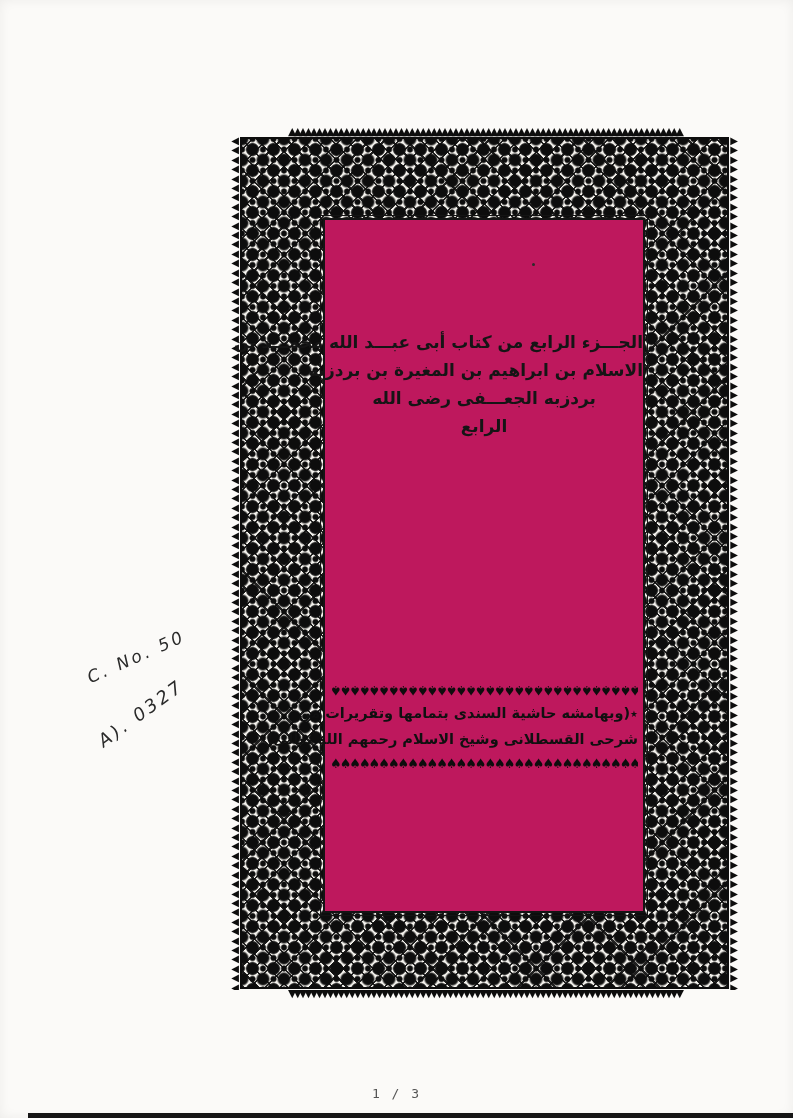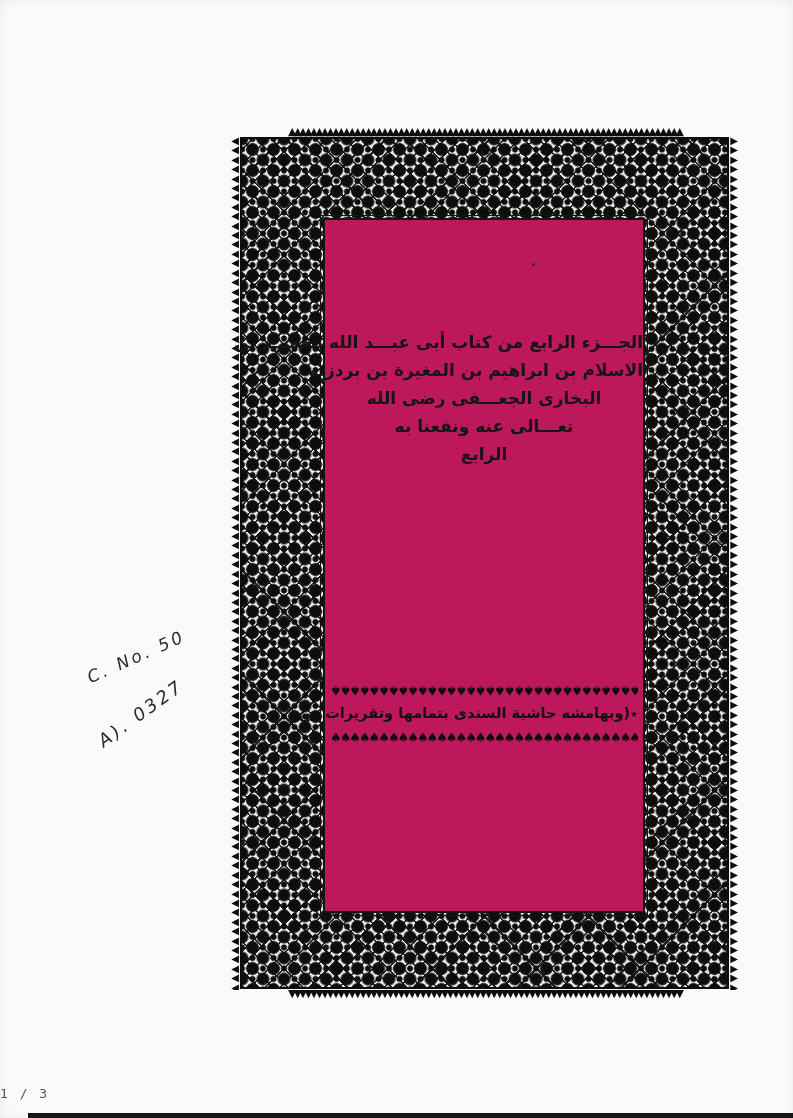--- a/index.html
+++ b/index.html
@@ -56,21 +56,21 @@
   .note-line{direction:rtl; text-align:right; font-size:14.5px; font-weight:700;
              line-height:26px; white-space:nowrap;}
   .fleuron-bottom{margin-top:2px;}
   
   .hand{position:absolute; color:#2a2a2a; font-style:italic;
         font-size:17px; letter-spacing:3px; white-space:nowrap;
         transform-origin:left center;}
   .hand-1{left:88px; top:668px; transform:rotate(-24deg);}
   .hand-2{left:100px; top:732px; transform:rotate(-36deg); font-size:18px;}
   
-  .page-indicator{position:absolute; left:0; right:0; top:1086px; text-align:left;
+  .page-indicator{position:absolute; left:0; right:0; top:1086px; text-align:center;
                   font-family:"DejaVu Sans Mono", monospace; font-size:13px;
                   letter-spacing:2px; color:#555555;}
   .bottom-bar{position:absolute; left:28px; right:0; bottom:0; height:5px;
               background:#161616;}
 </style>
 </head>
 <body>
 
 <div class="page">
 
@@ -269,28 +269,28 @@
 ▶</div>
 
     <div class="band"></div>
 
     <div class="panel">
       <div class="speck"></div>
 
       <div class="title-block">
         <div class="title-line" dir="rtl">الجـــزء الرابع من كتاب أبى عبـــد الله محمـــد بن</div>
         <div class="title-line" dir="rtl">الاسلام بن ابراهيم بن المغيرة بن بردزبه</div>
-        <div class="title-line" dir="rtl">البخارى الجعـــفى رضى الله</div>
-        <div class="title-line" dir="rtl">تعـــالى عنه ونفعنا به</div>
+        <div class="title-line" dir="rtl">بردزبه الجعـــفى رضى الله</div>
         <div class="title-line" dir="rtl">الرابع</div>
       </div>
 
       <div class="note-band">
         <div class="fleuron-row fleuron-top">♠♠♠♠♠♠♠♠♠♠♠♠♠♠♠♠♠♠♠♠♠♠♠♠♠♠♠♠♠♠♠♠♠♠♠♠♠♠♠♠♠♠♠♠♠♠</div>
         <div class="note-line" dir="rtl">٭(وبهامشه حاشية السندى بتمامها وتقريرات من</div>
+        <div class="note-line" dir="rtl">شرحى القسطلانى وشيخ الاسلام رحمهم الله تعالى)٭</div>
         <div class="fleuron-row fleuron-bottom">♠♠♠♠♠♠♠♠♠♠♠♠♠♠♠♠♠♠♠♠♠♠♠♠♠♠♠♠♠♠♠♠♠♠♠♠♠♠♠♠♠♠♠♠♠♠</div>
       </div>
     </div>
   </div>
 
   <div class="hand hand-1">C. No. 50</div>
   <div class="hand hand-2">A). 0327</div>
 
   <div class="page-indicator">1 / 3</div>
 

